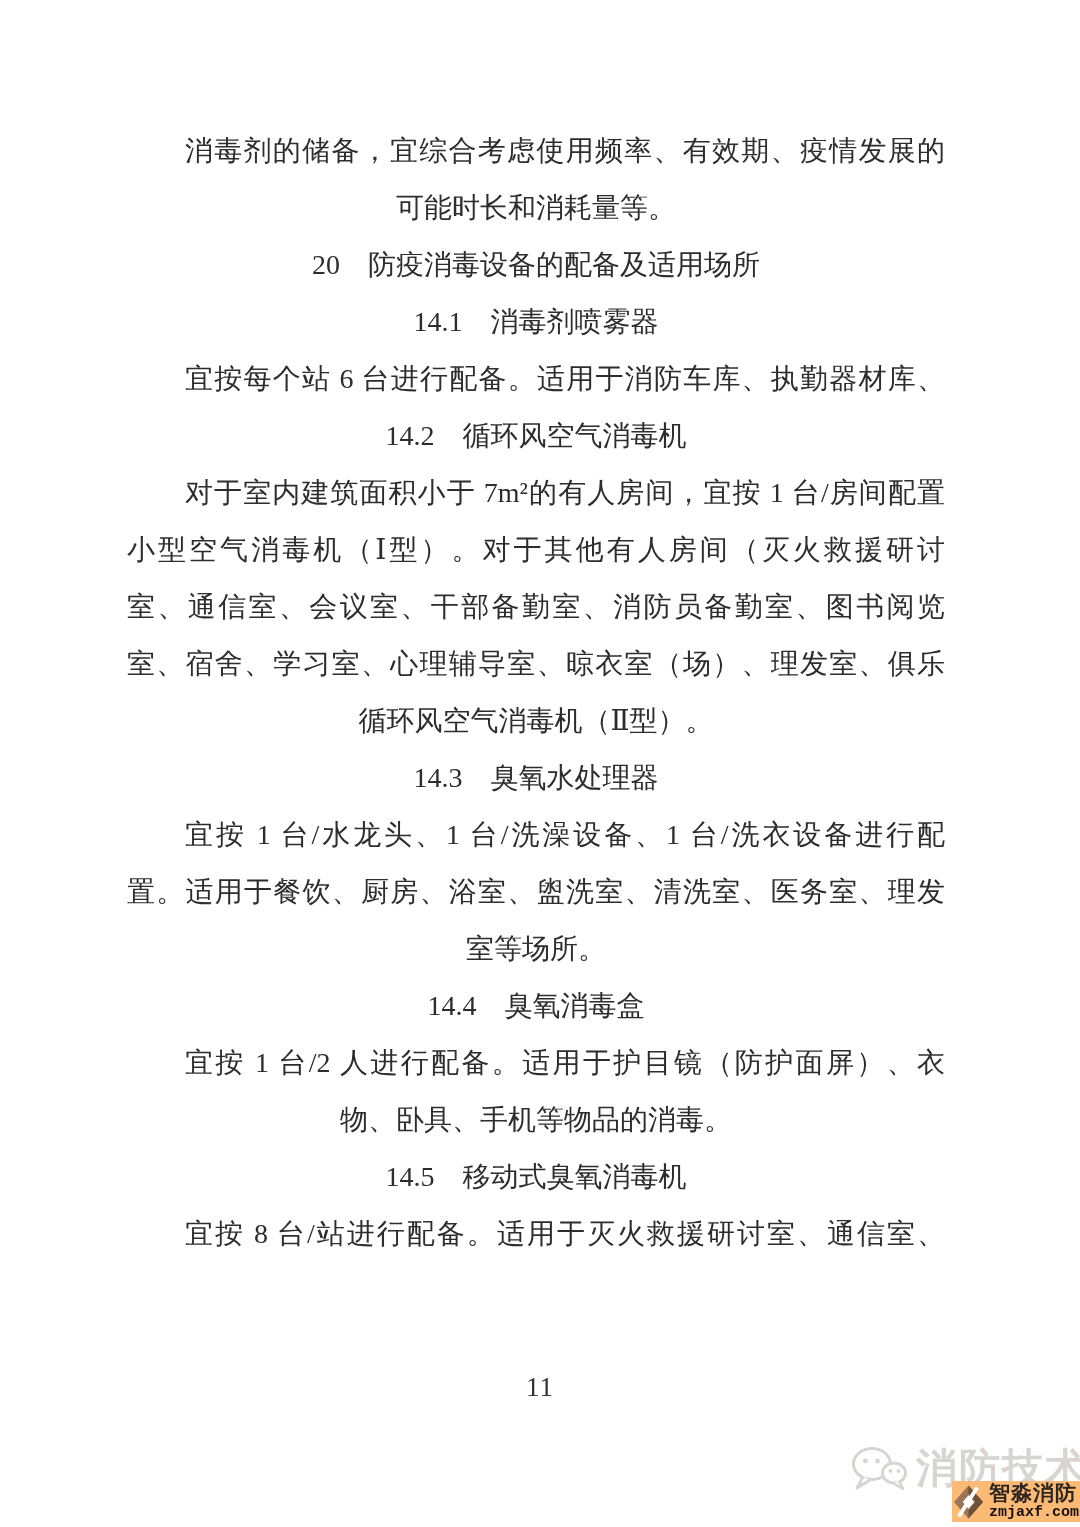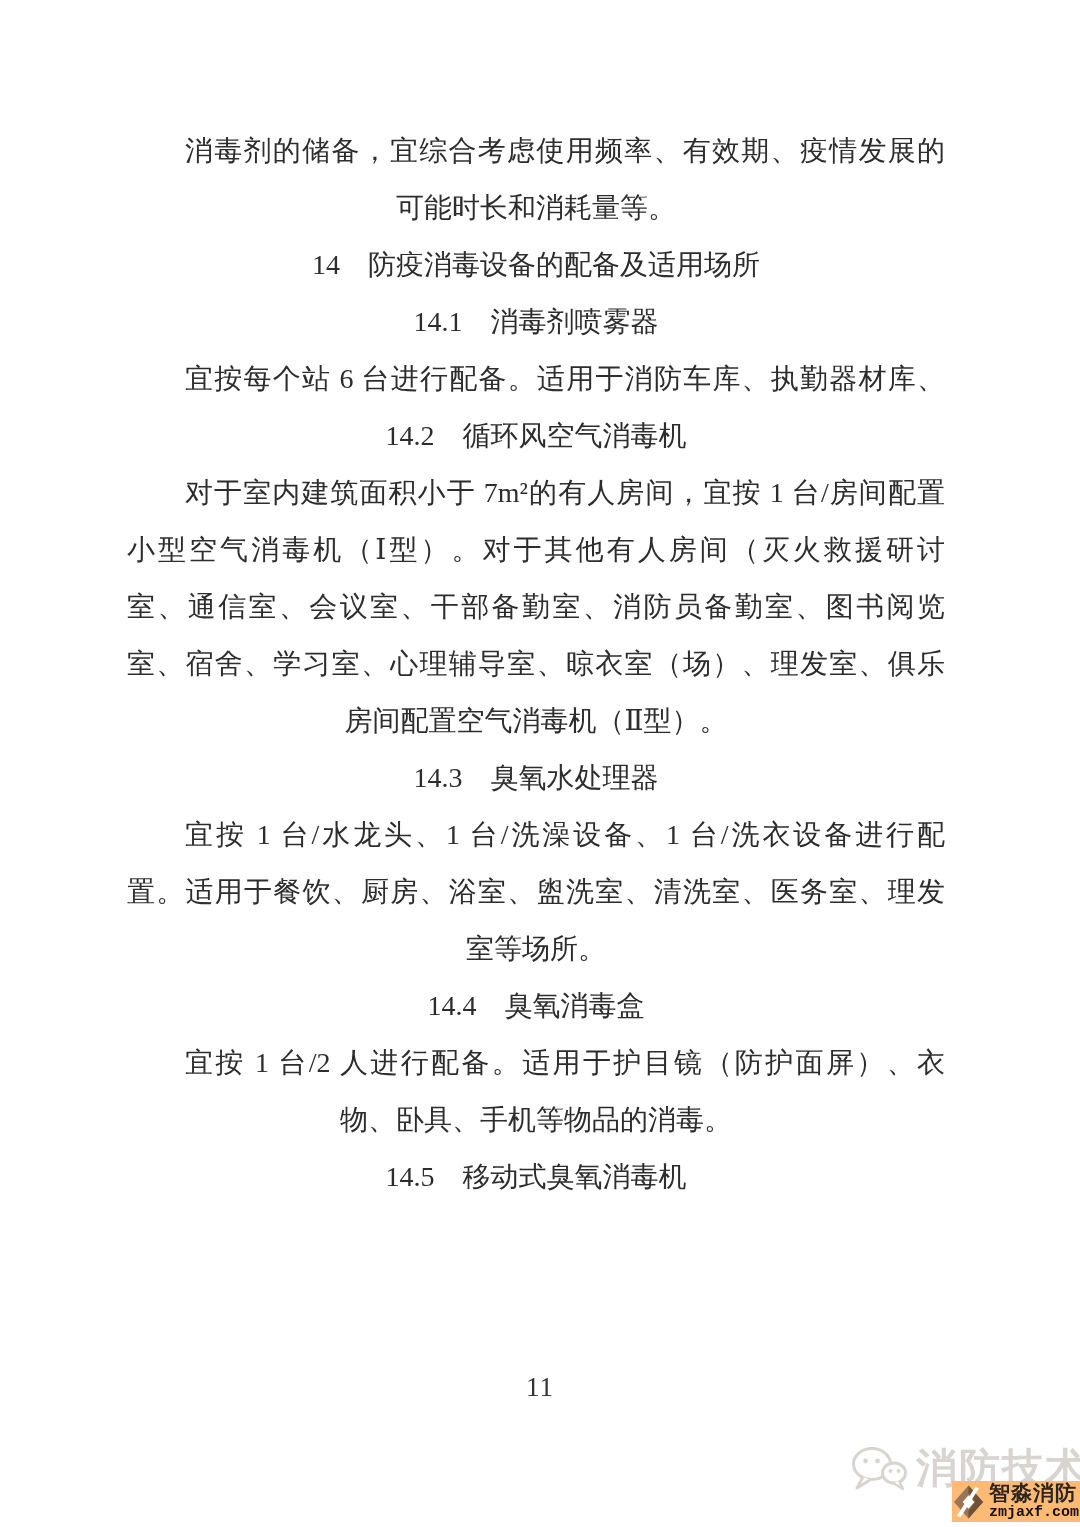--- a/index.html
+++ b/index.html
@@ -82,37 +82,38 @@
   }
 </style>
 </head>
 <body>
 
 <div class="page">
 
   <main class="content">
     <div class="ln jf ind">消毒剂的储备，宜综合考虑使用频率、有效期、疫情发展的</div>
     <div class="ln">可能时长和消耗量等。</div>
-    <div class="ln">14　防疫消毒设备的配备及适用场所</div>
+    <div class="ln">20　防疫消毒设备的配备及适用场所</div>
     <div class="ln">14.1　消毒剂喷雾器</div>
     <div class="ln jf ind">宜按每个站 6 台进行配备。适用于消防车库、执勤器材库、</div>
     <div class="ln">14.2　循环风空气消毒机</div>
     <div class="ln jf ind">对于室内建筑面积小于 7m²的有人房间，宜按 1 台/房间配置</div>
     <div class="ln jf">小型空气消毒机（Ⅰ型）。对于其他有人房间（灭火救援研讨</div>
     <div class="ln jf">室、通信室、会议室、干部备勤室、消防员备勤室、图书阅览</div>
     <div class="ln jf">室、宿舍、学习室、心理辅导室、晾衣室（场）、理发室、俱乐</div>
-    <div class="ln">房间配置空气消毒机（Ⅱ型）。</div>
+    <div class="ln">循环风空气消毒机（Ⅱ型）。</div>
     <div class="ln">14.3　臭氧水处理器</div>
     <div class="ln jf ind">宜按 1 台/水龙头、1 台/洗澡设备、1 台/洗衣设备进行配</div>
     <div class="ln jf">置。适用于餐饮、厨房、浴室、盥洗室、清洗室、医务室、理发</div>
     <div class="ln">室等场所。</div>
     <div class="ln">14.4　臭氧消毒盒</div>
     <div class="ln jf ind">宜按 1 台/2 人进行配备。适用于护目镜（防护面屏）、衣</div>
     <div class="ln">物、卧具、手机等物品的消毒。</div>
     <div class="ln">14.5　移动式臭氧消毒机</div>
+    <div class="ln jf ind">宜按 8 台/站进行配备。适用于灭火救援研讨室、通信室、</div>
   </main>
 
   <div class="page-number">11</div>
 
   <div class="wm">
     <span style="display:inline-flex;">
       <svg width="58" height="48" viewBox="0 0 58 48" aria-hidden="true">
         <ellipse cx="22" cy="19" rx="18.5" ry="15.5" fill="none" stroke="#d8d5d0" stroke-width="3"></ellipse>
         <path d="M13 32 L7 43 L20 35" fill="#ffffff" stroke="#d8d5d0" stroke-width="3" stroke-linejoin="round"></path>
         <circle cx="15.5" cy="16" r="2.4" fill="#d8d5d0"></circle>

